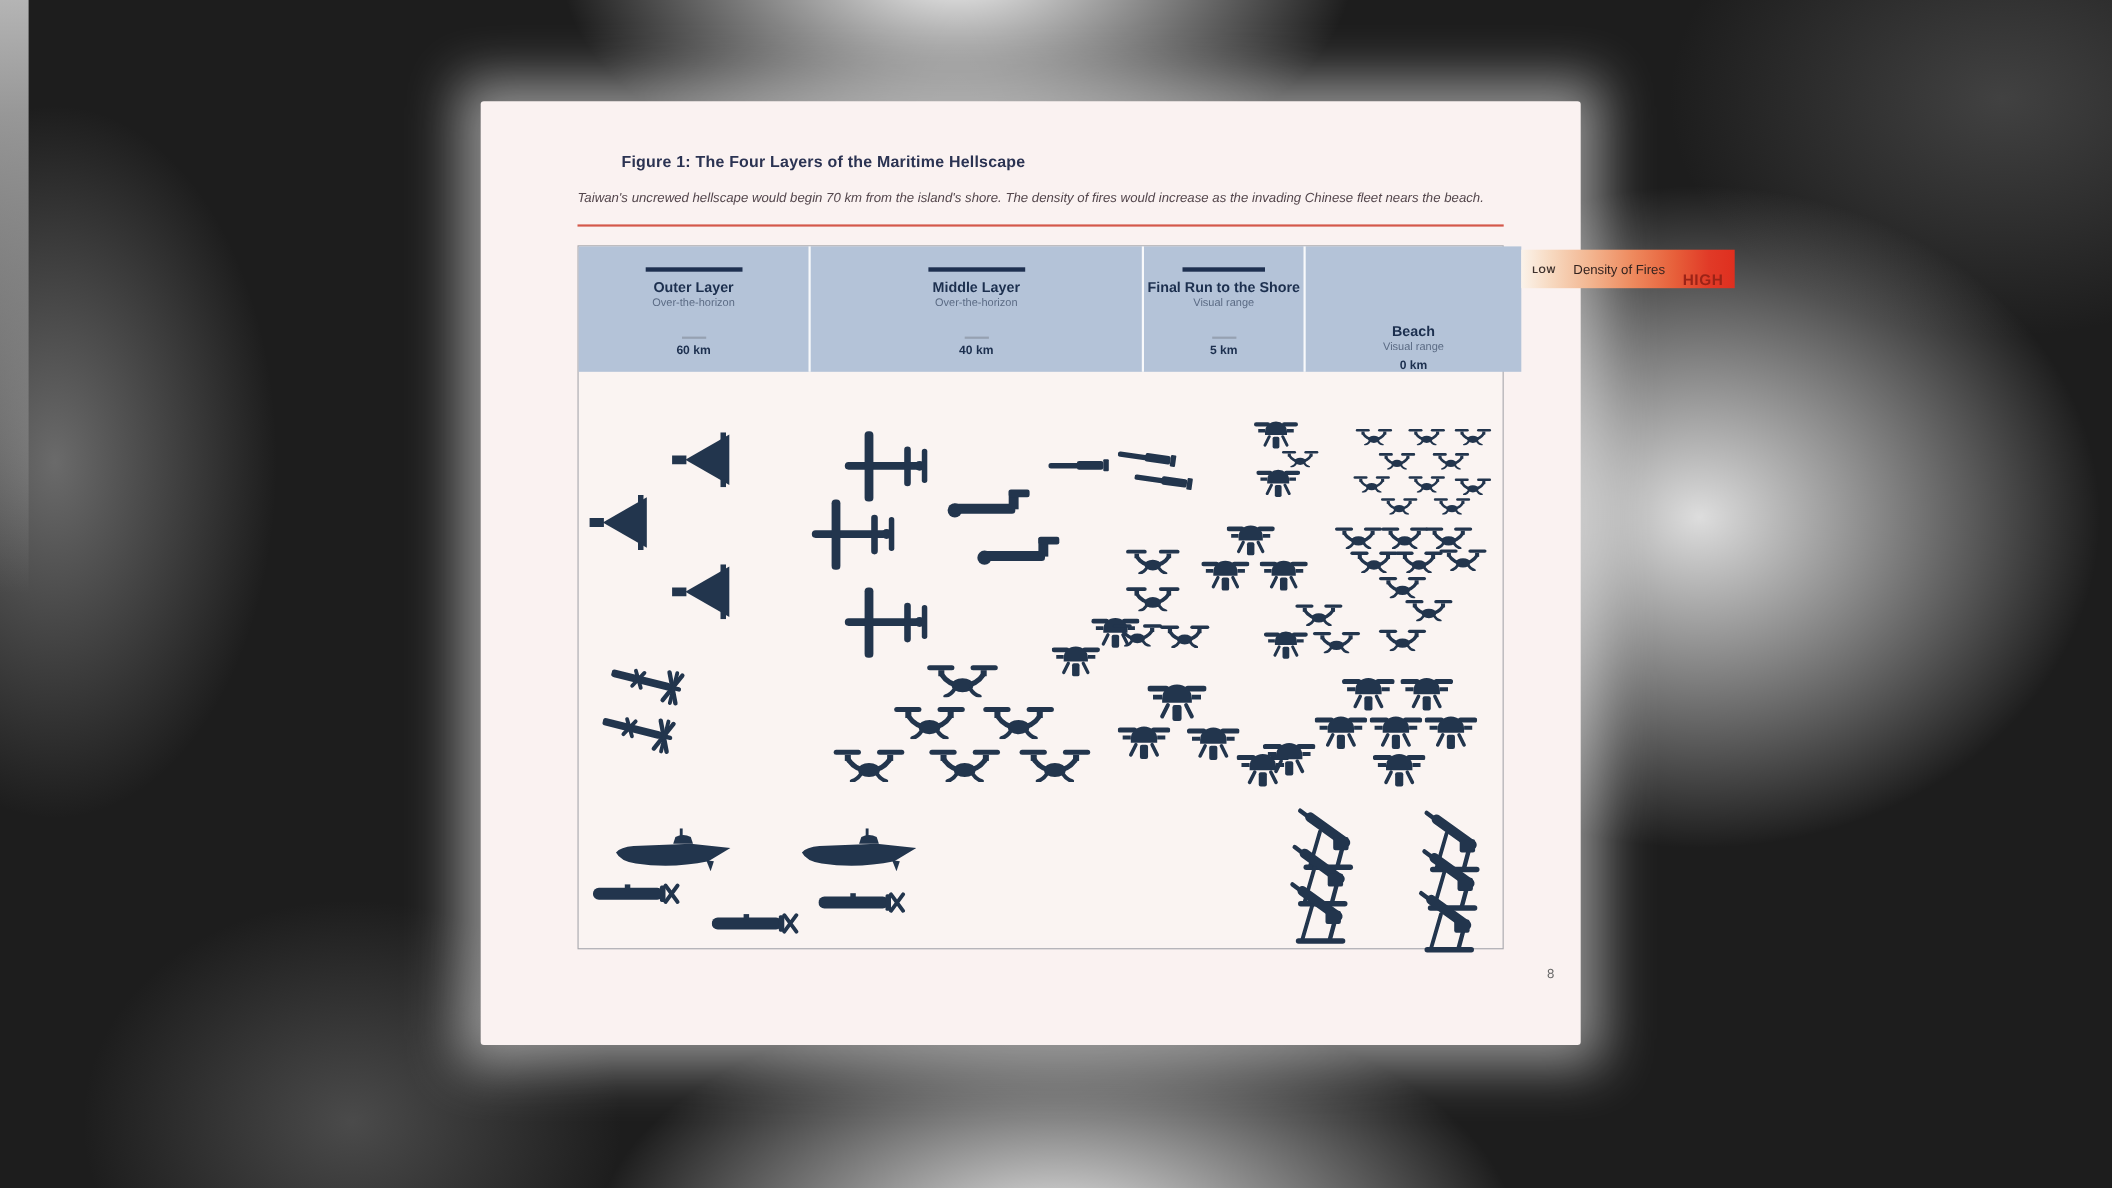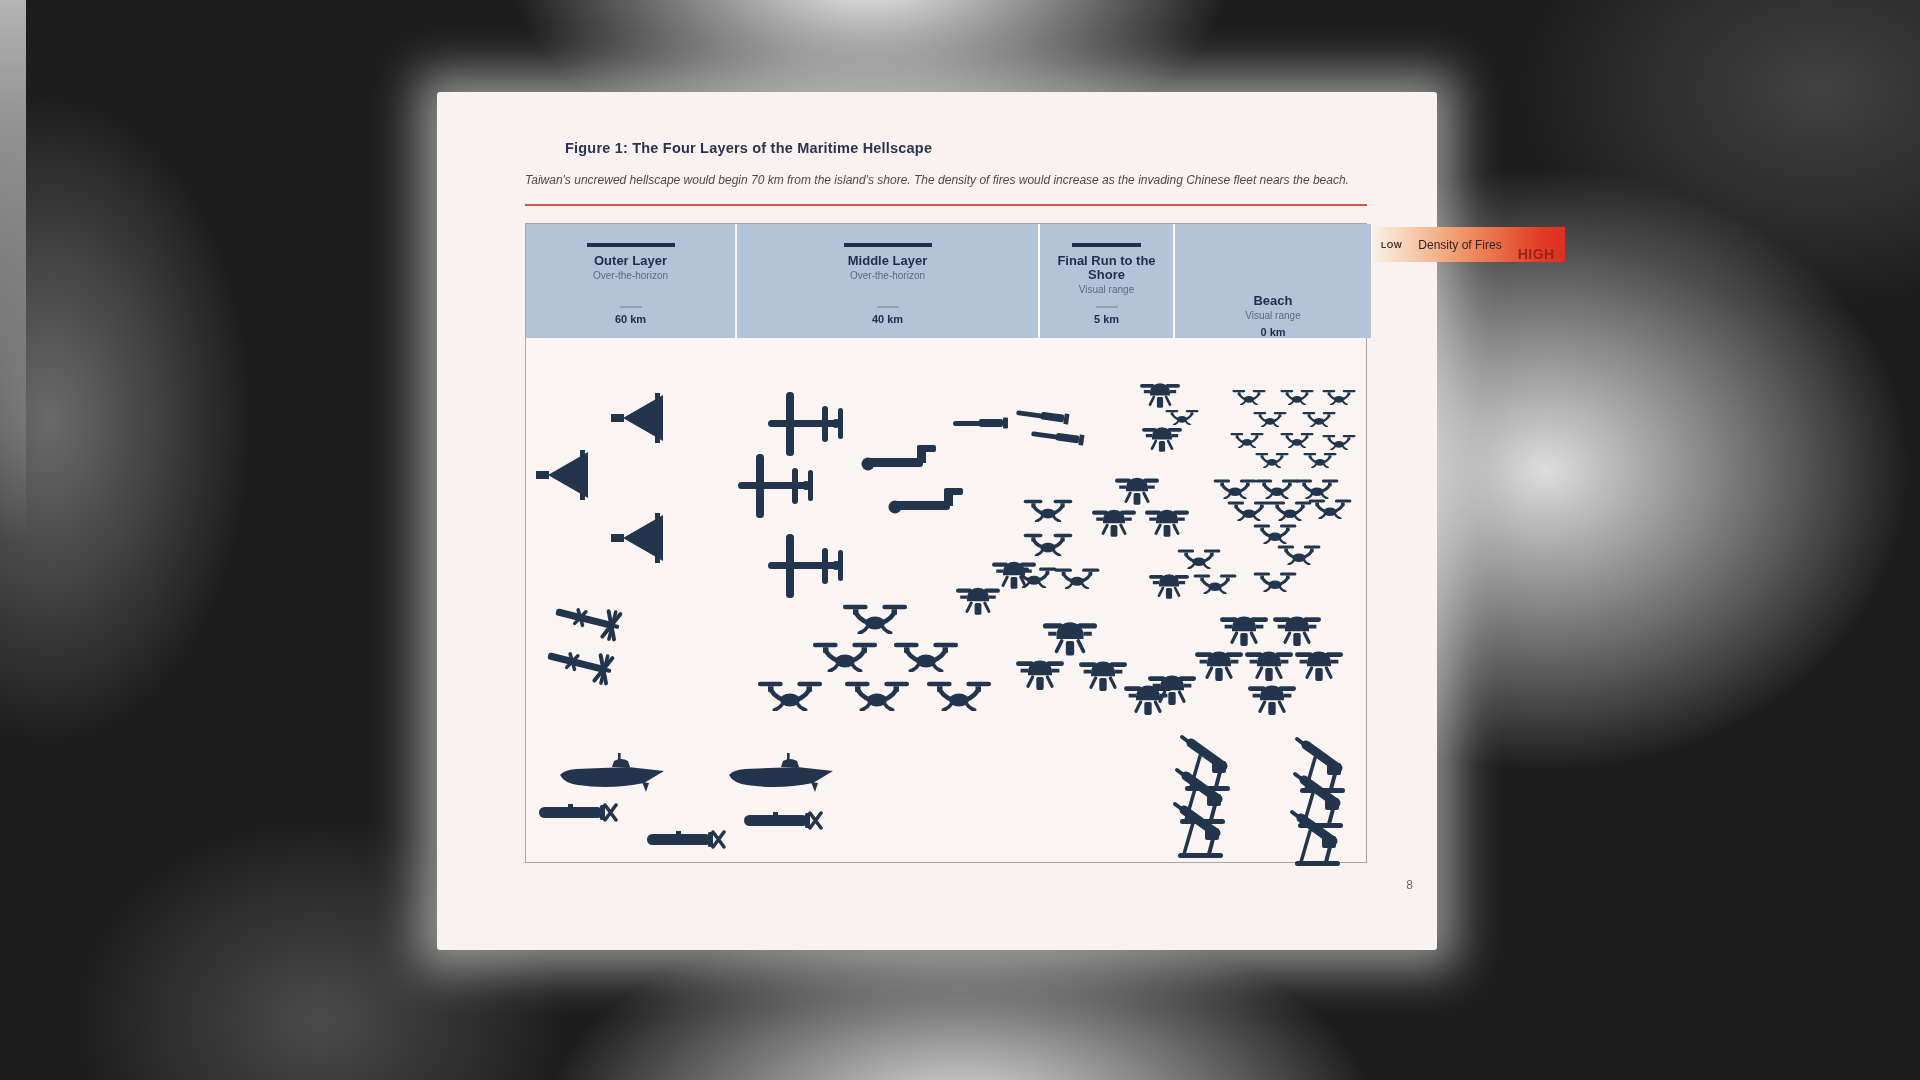--- a/index.html
+++ b/index.html
@@ -159,21 +159,21 @@
   </div>
 
   <div class="band-col" style="width: 303px;">
     <div class="col-topbar"></div>
     <div class="col-title">Middle Layer</div>
     <div class="col-range">Over-the-horizon</div>
     <div class="col-dash"></div>
     <div class="col-km">40 km</div>
   </div>
 
-  <div class="band-col" style="width: 135px;">
+  <div class="band-col" style="width: 147px;">
     <div class="col-topbar"></div>
     <div class="col-title">Final Run to the Shore</div>
     <div class="col-range">Visual range</div>
     <div class="col-dash"></div>
     <div class="col-km">5 km</div>
   </div>
 
   <div class="band-col" style="width: 196px;">
     <div class="col-topbar"></div>
     <div class="col-title">Beach</div>

